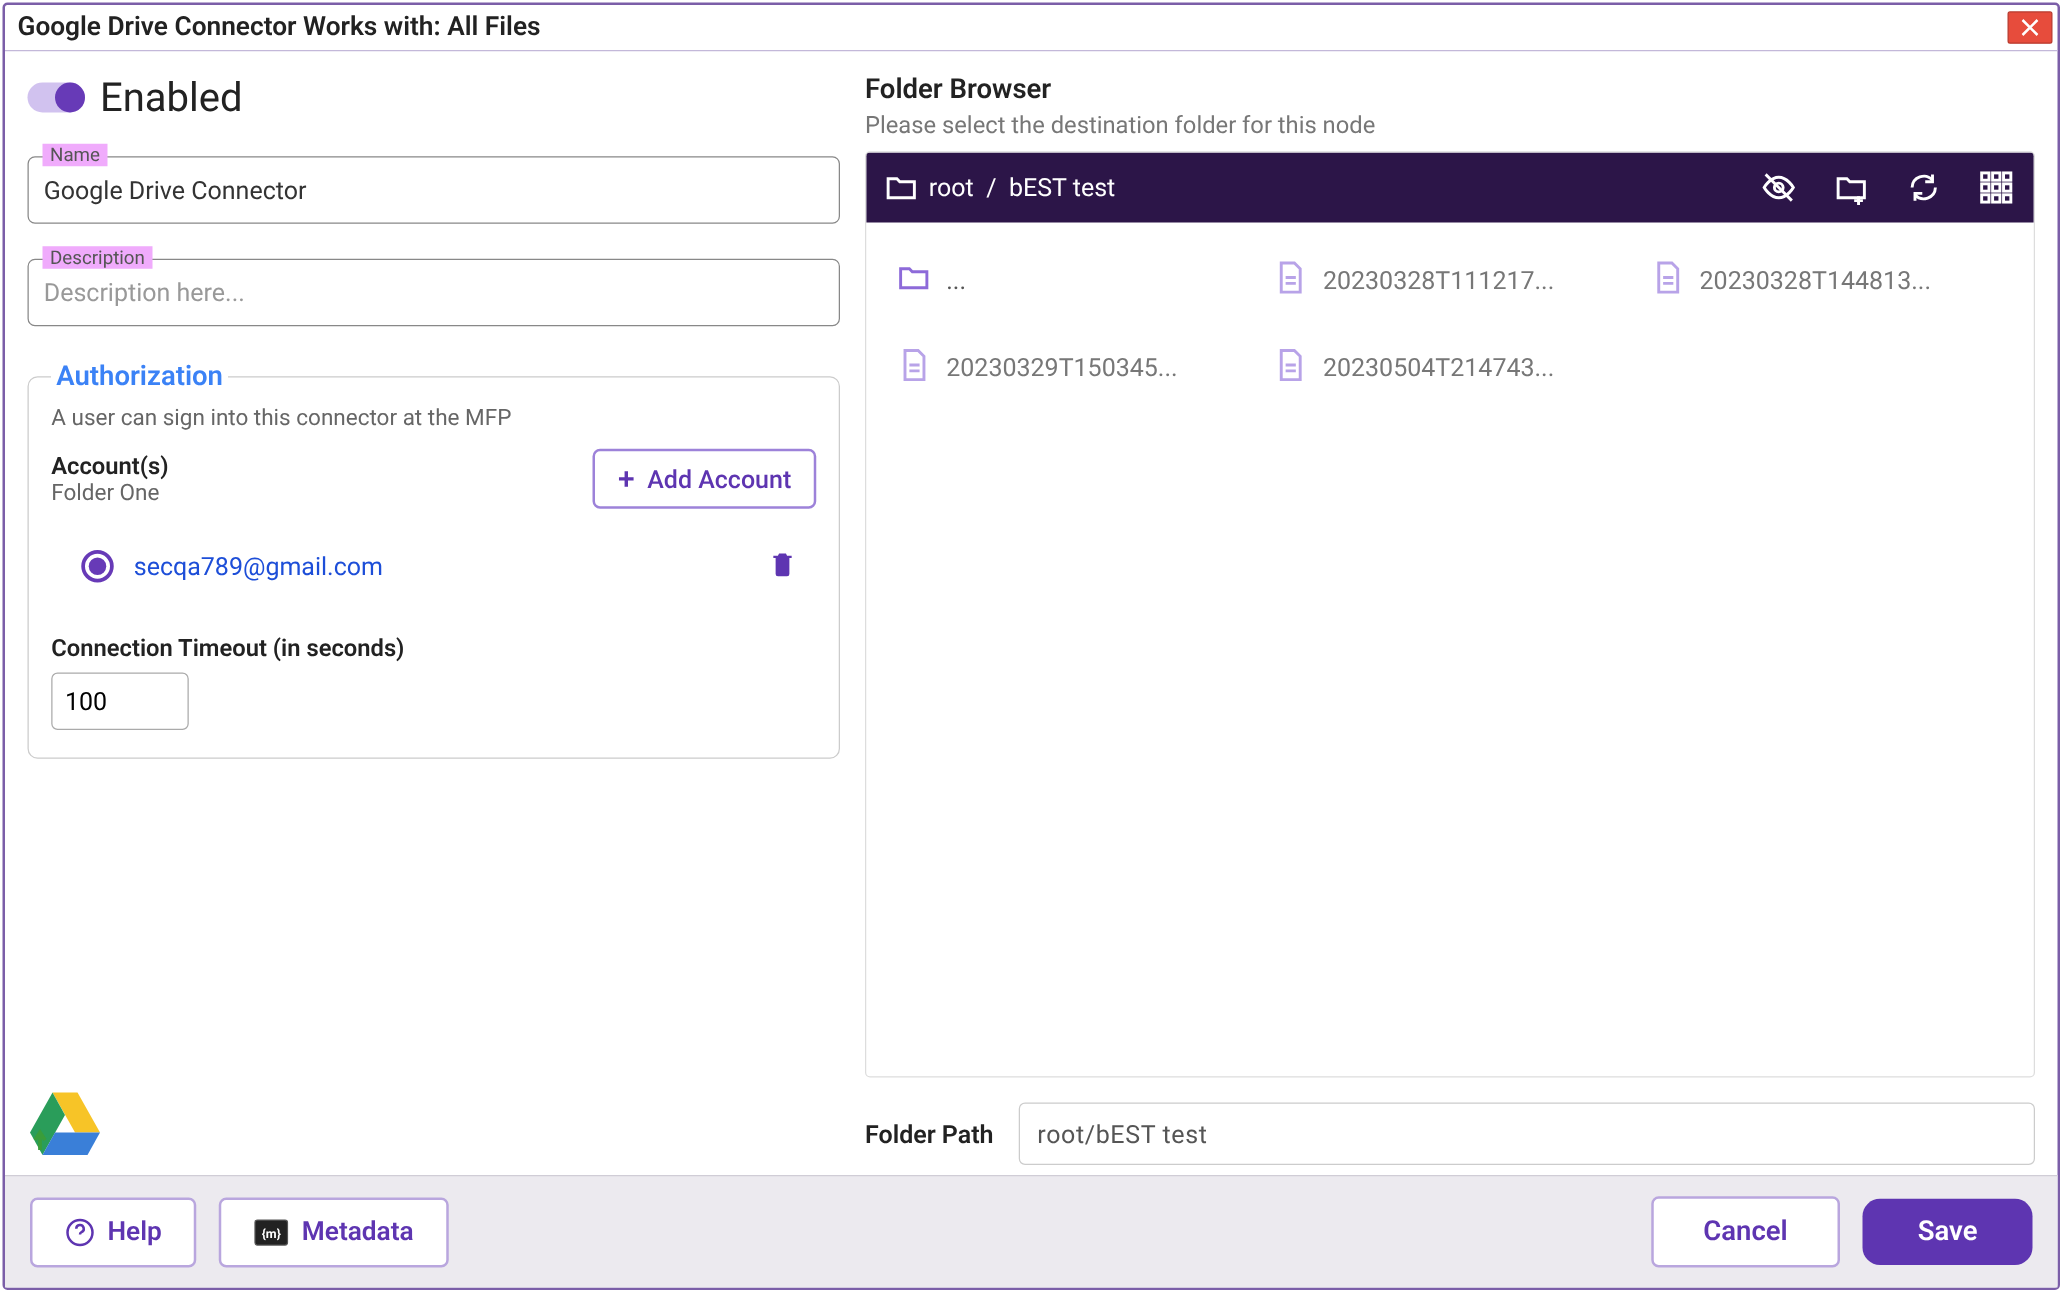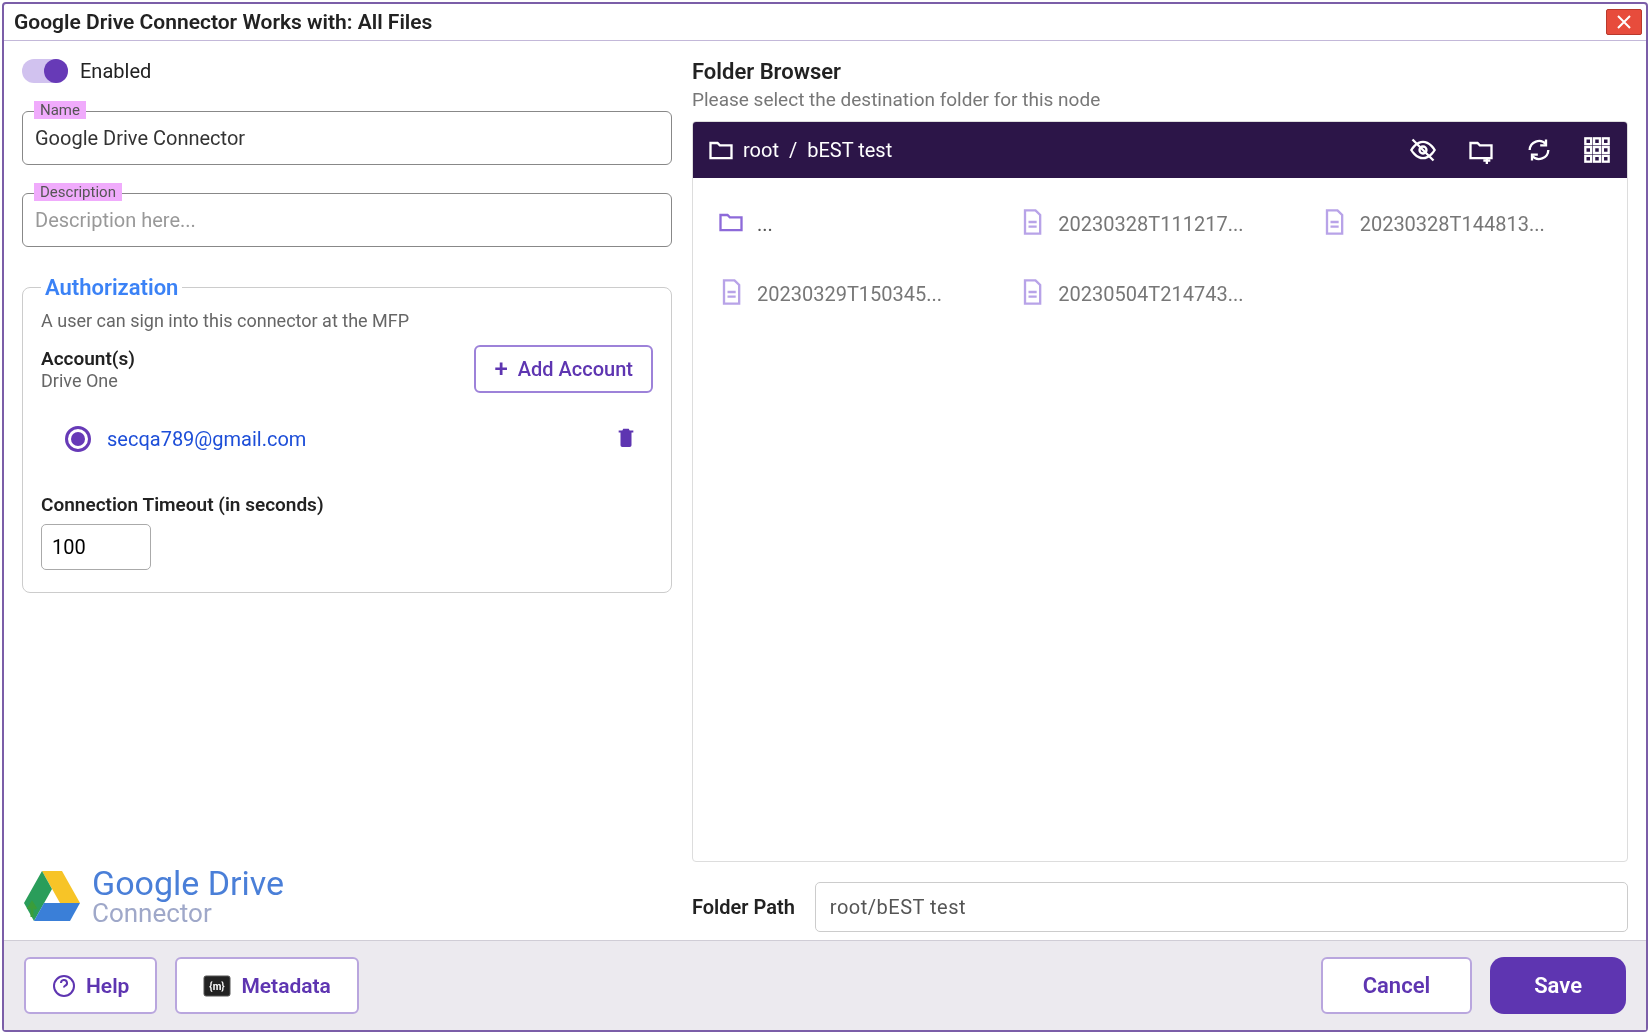--- a/index.html
+++ b/index.html
@@ -8,21 +8,21 @@
 .titlebar { display: flex; align-items: center; padding: 2px 4px; font-size: 21px; font-weight: 600; color: #222; border-bottom: 1px solid #c3b8d9; }
 .titlebar-title { flex: 1; padding: 4px 6px; }
 .close-btn { width: 36px; height: 26px; background: #e74c3c; border: 1px solid #b8392c; display: flex; align-items: center; justify-content: center; cursor: pointer; border-radius: 2px; }
 .close-btn svg { width: 14px; height: 14px; }
 .content { flex: 1; display: flex; padding: 18px 18px 8px 18px; gap: 20px; }
 .left-panel { width: 650px; display: flex; flex-direction: column; }
 .right-panel { flex: 1; display: flex; flex-direction: column; }
 .toggle-row { display: flex; align-items: center; gap: 12px; margin-bottom: 28px; }
 .toggle { width: 46px; height: 24px; border-radius: 12px; background: #d1c2ef; position: relative; cursor: pointer; }
 .toggle-knob { width: 24px; height: 24px; border-radius: 50%; background: #673ab7; position: absolute; right: 0; }
-.toggle-label { font-size: 20px; color: #222; }
+.toggle-label { font-size: 32px; color: #222; }
 .field-wrap { position: relative; margin-bottom: 28px; }
 .field-label { position: absolute; top: -10px; left: 12px; background: #f0abfc; padding: 0 6px; font-size: 15px; color: #555; }
 .field-input { width: 100%; border: 1px solid #888; border-radius: 6px; padding: 14px 12px; font-size: 20px; color: #333; }
 .field-input::placeholder { color: #999; }
 .fieldset { border: 1px solid #ccc; border-radius: 8px; padding: 8px 18px 22px 18px; position: relative; margin-bottom: 20px; }
 .fieldset legend { font-size: 22px; font-weight: 600; color: #3b82f6; padding: 0 4px; }
 .auth-desc { font-size: 18px; color: #666; margin: 2px 0 14px 0; }
 .accounts-header { display: flex; align-items: center; justify-content: space-between; margin-bottom: 12px; }
 .accounts-labels { display: flex; flex-direction: column; }
 .accounts-title { font-size: 19px; font-weight: 600; color: #222; }
@@ -48,21 +48,21 @@
 .breadcrumb span.sep { color: #fff; }
 .tb-icon { width: 32px; height: 32px; display: flex; align-items: center; justify-content: center; cursor: pointer; margin-left: 18px; }
 .tb-icon svg { width: 28px; height: 28px; stroke: #fff; fill: none; stroke-width: 2; }
 .browser-body { flex: 1; padding: 20px; display: grid; grid-template-columns: repeat(3, 1fr); gap: 18px 10px; align-content: start; }
 .file-item { display: flex; align-items: center; gap: 12px; cursor: pointer; padding: 10px 4px; }
 .file-icon svg { width: 28px; height: 28px; }
 .file-name { font-size: 20px; color: #777; white-space: nowrap; overflow: hidden; text-overflow: ellipsis; }
 .path-row { display: flex; align-items: center; gap: 20px; margin-top: 20px; }
 .path-label { font-size: 20px; font-weight: 600; color: #222; }
 .path-input { flex: 1; border: 1px solid #ccc; border-radius: 5px; padding: 12px 14px; font-size: 20px; color: #555; letter-spacing: 0.5px; }
-.footer { background: #eceaef; border-top: 1px solid #d0cdd6; padding: 16px 20px; display: flex; gap: 18px; }
+.footer { background: #eceaef; border-top: 1px solid #d0cdd6; padding: 16px 20px; display: flex; align-items: center; gap: 18px; }
 .footer-btn { border: 2px solid #b9a6de; background: #fff; color: #5e35b1; border-radius: 6px; padding: 14px 26px; font-size: 21px; font-weight: 600; display: flex; align-items: center; gap: 10px; cursor: pointer; }
 .footer-spacer { flex: 1; }
 .cancel-btn { border: 2px solid #b9a6de; background: #fff; color: #5e35b1; border-radius: 6px; padding: 14px 40px; font-size: 22px; font-weight: 600; cursor: pointer; }
 .save-btn { background: #5e35b1; color: #fff; border: none; border-radius: 14px; padding: 14px 44px; font-size: 22px; font-weight: 600; cursor: pointer; }
 </style>
 </head>
 <body>
 
 <div class="dialog-outer">
   <div class="titlebar">
@@ -92,21 +92,21 @@
         <div class="field-label">Description</div>
         <input class="field-input" placeholder="Description here..." style="">
       </div>
 
       <fieldset class="fieldset">
         <legend>Authorization</legend>
         <div class="auth-desc">A user can sign into this connector at the MFP</div>
         <div class="accounts-header">
           <div class="accounts-labels">
             <div class="accounts-title">Account(s)</div>
-            <div class="accounts-sub">Drive One</div>
+            <div class="accounts-sub">Folder One</div>
           </div>
           <button class="add-account-btn">
             <span class="plus">+</span>
             <span>Add Account</span>
           </button>
         </div>
         <div class="account-row">
           <div class="radio-outer">
               <div class="radio-inner"></div>
             </div>
@@ -121,24 +121,20 @@
         <input class="timeout-input" value="100" style="">
       </fieldset>
 
       <div class="logo-area">
         <svg width="60" height="54" viewBox="0 0 60 54">
           <path d="M20 2 L40 2 L58 34 L38 34 Z" fill="#f7c427"></path>
           <path d="M20 2 L2 34 L12 52 L30 20 Z" fill="#2a9d5a"></path>
           <path d="M38 34 L58 34 L48 52 L12 52 L22 34 Z" fill="#3a7fd8"></path>
           <path d="M10 48 L10 34 M6 40 L10 34 L14 40" stroke="#3a9d3a" stroke-width="3" fill="none"></path>
         </svg>
-        <div>
-          <div class="logo-text-main">Google Drive</div>
-          <div class="logo-text-sub">Connector</div>
-        </div>
       </div>
     </div>
 
     <div class="right-panel">
       <div class="fb-title">Folder Browser</div>
       <div class="fb-desc">Please select the destination folder for this node</div>
       <div class="browser">
         <div class="browser-toolbar">
           <svg width="28" height="28" viewBox="0 0 24 24">
               <path d="M3 6h6l2 2h10v11H3z" stroke="#fff" stroke-width="2" fill="none"></path>

